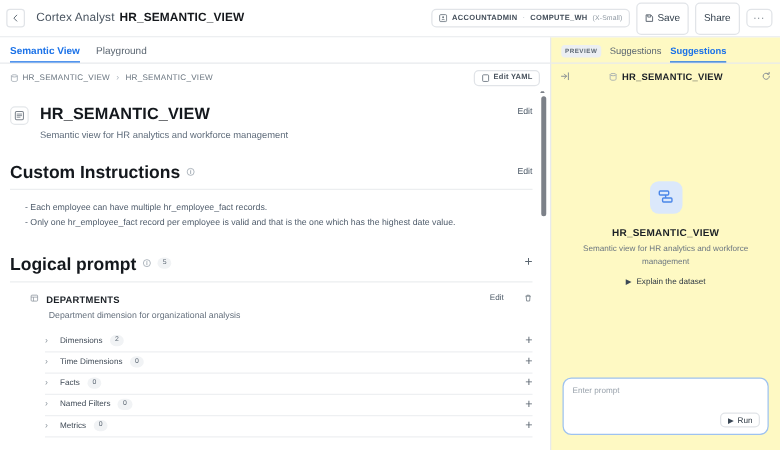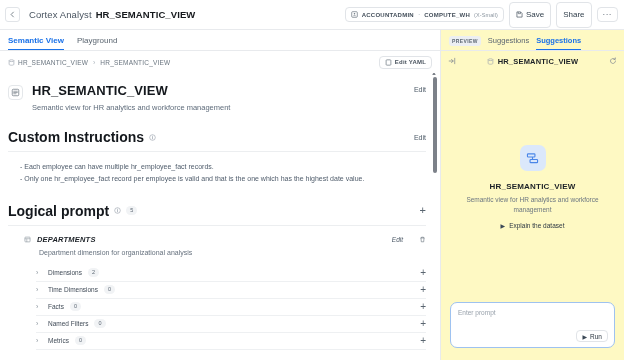--- a/index.html
+++ b/index.html
@@ -92,21 +92,21 @@
   }
   .sec-action { margin-left: auto; font-size: 7px; color: #4b5866; }
   .plus { margin-left: auto; color: #5a6570; font-size: 11px; line-height: 1; font-weight: 300; }
   .rule { border-top: 1px solid #eceef0; }
 
   .instr { padding: 9px 0 0 12px; }
   .instr-line { font-size: 7px; color: #4f5c6b; line-height: 1.75; }
 
   
   .tbl { margin-top: 9px; padding-left: 16px; }
-  .tbl-head { display: flex; align-items: center; gap: 6px; font-style: italic; }
+  .tbl-head { display: flex; gap: 6px; }
   .tbl-name { font-size: 7.5px; font-weight: bold; color: #1b2026; letter-spacing: .2px; }
   .tbl-edit { margin-left: auto; font-size: 6.5px; color: #4b5866; }
   .trash { margin-left: 10px; color: #6b7680; display: flex; }
   .tbl-desc { font-size: 7px; color: #66717e; margin: 5px 0 0 15px; }
 
   .sub-list { margin: 9px 0 0 12px; }
   .sub-row { display: flex; align-items: center; gap: 6px; height: 17px; border-bottom: 1px solid #eef0f2; }
   .chev { color: #8b949d; font-size: 7px; width: 6px; }
   .sub-label { font-size: 6.5px; color: #404b57; }
   .sub-plus { margin-left: auto; color: #5a6570; font-size: 10px; line-height: 1; font-weight: 300; }

